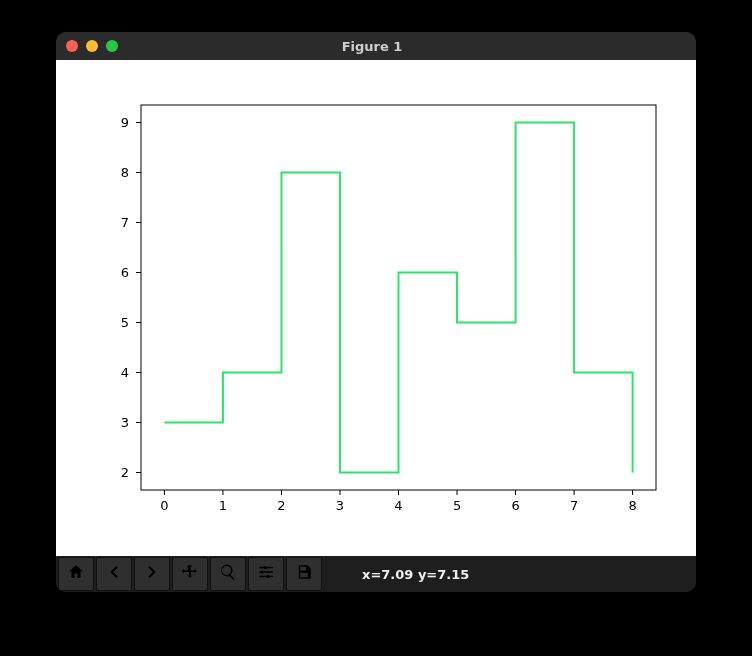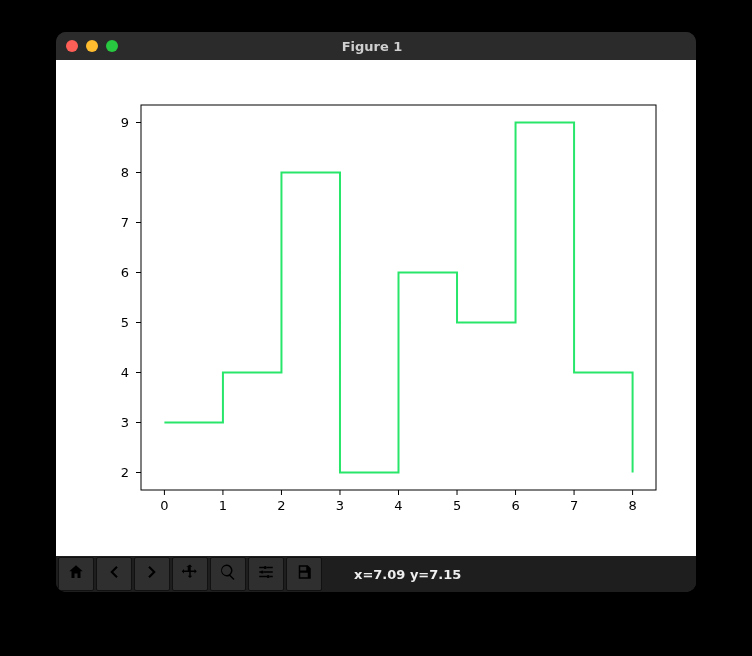--- a/index.html
+++ b/index.html
@@ -99,21 +99,21 @@
     align-items: center;
     justify-content: center;
     cursor: pointer;
     color: #000;
   }
   .tb-btn svg { width: 18px; height: 18px; }
   .status {
     color: #eee;
     font-size: 13px;
     font-weight: 600;
-    margin-left: 32px;
+    margin-left: 40px;
     white-space: nowrap;
   }
 </style>
 </head>
 <body>
 
 <div class="window">
 
   <div class="titlebar">
     <div class="traffic-lights">

